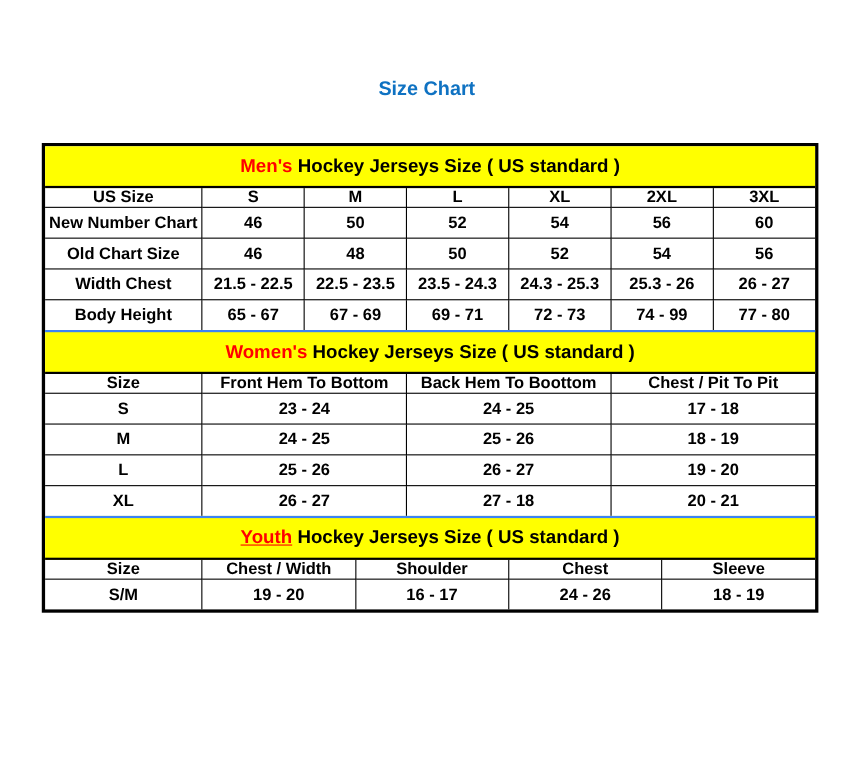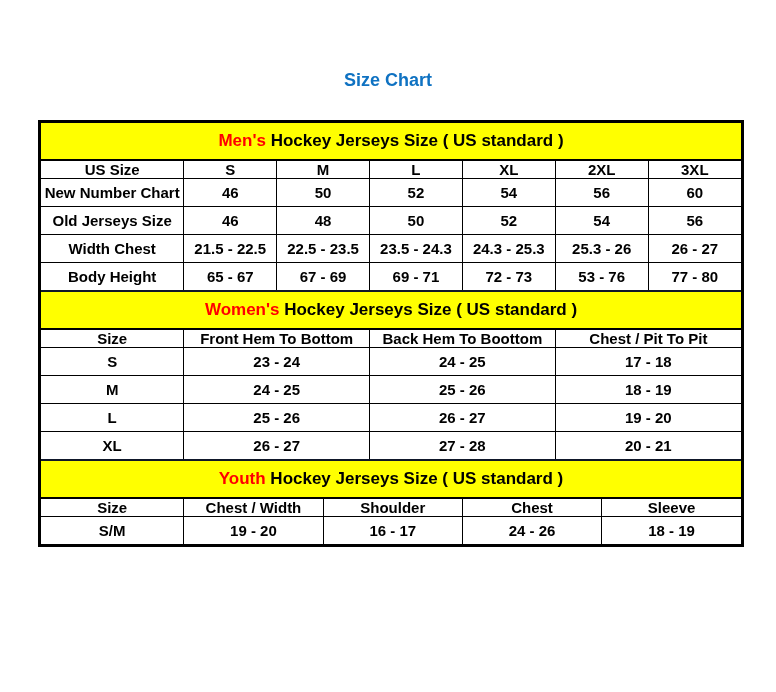--- a/index.html
+++ b/index.html
@@ -15,35 +15,35 @@
   }
   .page-title {
     margin: 66px 0 0 0;
     text-align: center;
     font-size: 18px;
     line-height: 29px;
     font-weight: 700;
     letter-spacing: 0px;
   }
   #tables-root {
-    margin: 25px 0 0 38px;
+    margin: 35px 0 0 38px;
     width: 706px;
     border: 3px solid #000;
     box-sizing: border-box;
   }
   .size-section { width: 100%; }
   .section-header {
     display: flex;
     align-items: center;
     justify-content: center;
     height: 36px;
     font-size: 17px;
     font-weight: 700;
     color: #000;
-    border-top: 2px solid #0f172a;
+    border-top: 2px solid #3b82f6;
     border-bottom: 2px solid #000;
     white-space: pre;
   }
   .size-section:first-child .section-header { border-top: none; }
   table.size-table {
     width: 100%;
     border-collapse: collapse;
     table-layout: fixed;
   }
   table.size-table th, table.size-table td {
@@ -103,21 +103,21 @@
           <tr>
             <th>New Number Chart</th>
             <td>46</td>
             <td>50</td>
             <td>52</td>
             <td>54</td>
             <td>56</td>
             <td>60</td>
           </tr>
           <tr>
-            <th>Old Jerseys Size</th>
+            <th>Old Chart Size</th>
             <td>46</td>
             <td>48</td>
             <td>50</td>
             <td>52</td>
             <td>54</td>
             <td>56</td>
           </tr>
           <tr>
             <th>Width Chest</th>
             <td>21.5 - 22.5</td>
@@ -126,21 +126,21 @@
             <td>24.3 - 25.3</td>
             <td>25.3 - 26</td>
             <td>26 - 27</td>
           </tr>
           <tr>
             <th>Body Height</th>
             <td>65 - 67</td>
             <td>67 - 69</td>
             <td>69 - 71</td>
             <td>72 - 73</td>
-            <td>53 - 76</td>
+            <td>74 - 99</td>
             <td>77 - 80</td>
           </tr>
         </tbody>
       </table>
     </section>
     <section class="size-section">
       <div class="section-header" style="background: rgb(255, 255, 0);"><span style="color: rgb(255, 0, 0);">Women's</span><span> Hockey Jerseys Size ( US standard )</span></div>
       <table class="size-table">
         <colgroup>
           <col style="width: 20.4%;">
@@ -171,28 +171,28 @@
           </tr>
           <tr>
             <th>L</th>
             <td>25 - 26</td>
             <td>26 - 27</td>
             <td>19 - 20</td>
           </tr>
           <tr>
             <th>XL</th>
             <td>26 - 27</td>
-            <td>27 - 28</td>
+            <td>27 - 18</td>
             <td>20 - 21</td>
           </tr>
         </tbody>
       </table>
     </section>
     <section class="size-section">
-      <div class="section-header" style="background: rgb(255, 255, 0);"><span style="color: rgb(255, 0, 0);">Youth</span><span> Hockey Jerseys Size ( US standard )</span></div>
+      <div class="section-header" style="background: rgb(255, 255, 0);"><span style="color: rgb(255, 0, 0); text-decoration: underline;">Youth</span><span> Hockey Jerseys Size ( US standard )</span></div>
       <table class="size-table">
         <colgroup>
           <col style="width: 20.4%;">
           <col style="width: 19.9%;">
           <col style="width: 19.9%;">
           <col style="width: 19.9%;">
           <col style="width: 19.9%;">
         </colgroup>
         <thead>
           <tr>

